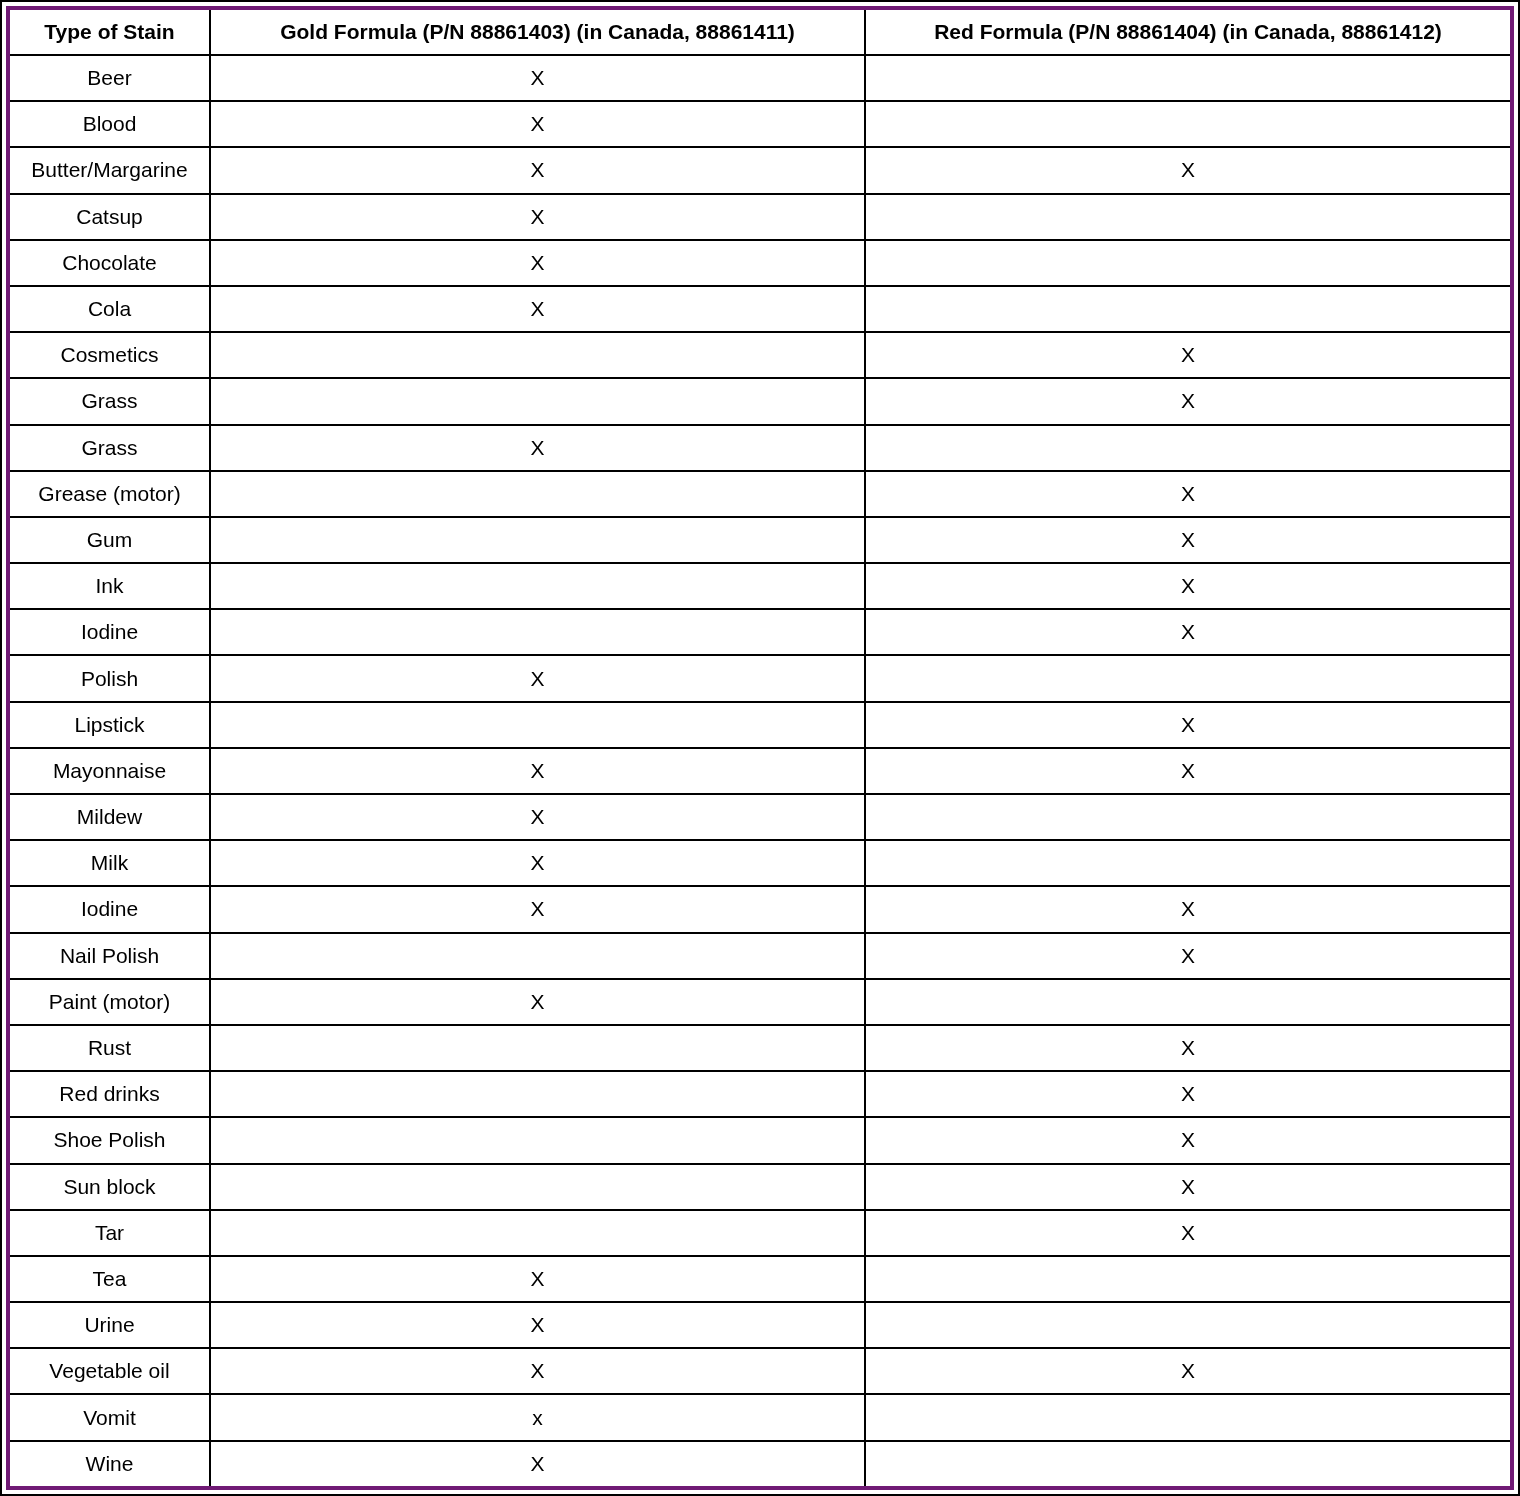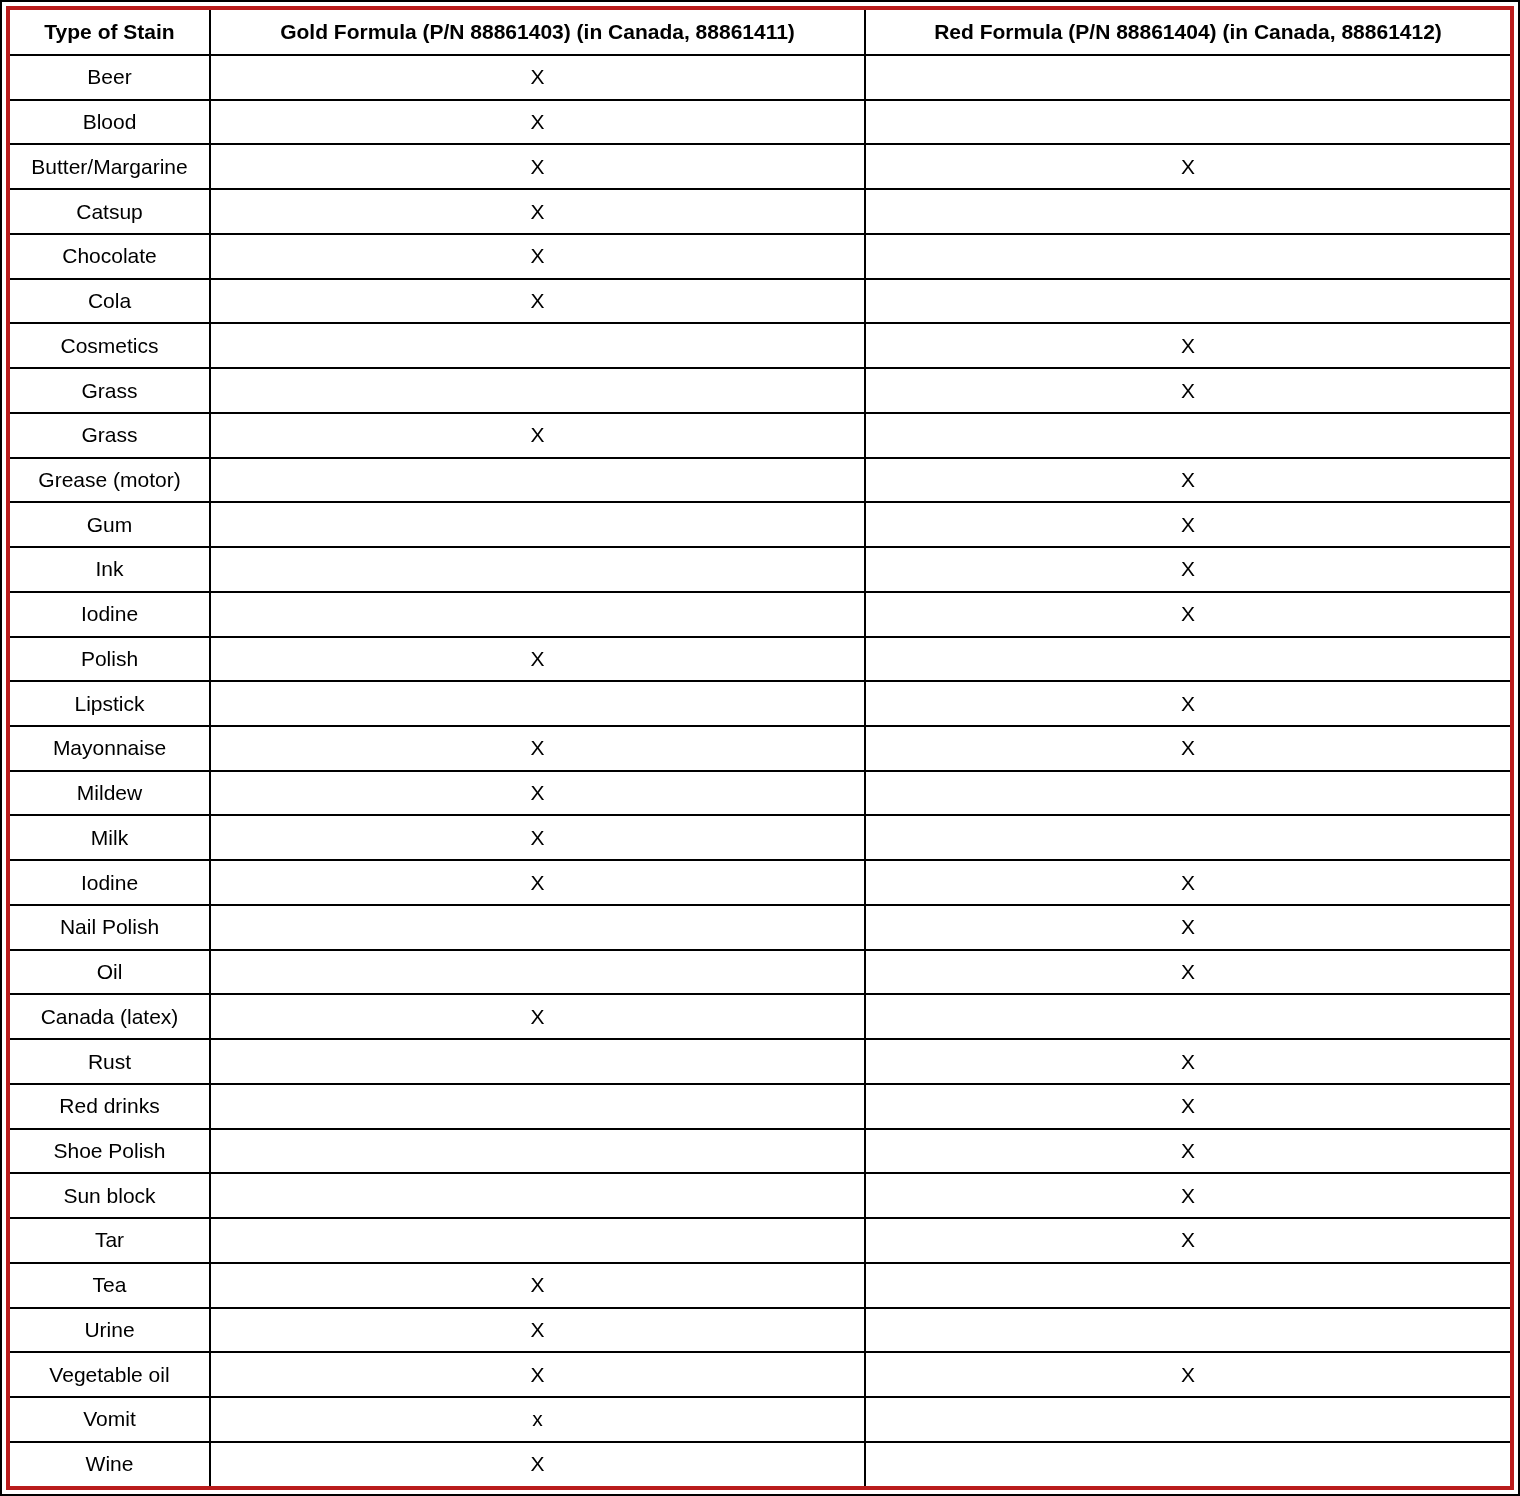--- a/index.html
+++ b/index.html
@@ -13,21 +13,21 @@
     box-sizing: border-box;
     border: 2px solid #000000;
     padding: 4px;
     background: #ffffff;
   }
   table.stain-table {
     width: 100%;
     height: 100%;
     border-collapse: collapse;
     table-layout: fixed;
-    border: 4px solid #b91c1c;
+    border: 4px solid #701a75;
     background: #ffffff;
     padding-left: 44px;
   }
   .stain-table th,
   .stain-table td {
     border: 2px solid #000000;
     text-align: center;
     vertical-align: middle;
     font-family: "Liberation Sans", sans-serif;
     color: #000000;
@@ -161,26 +161,21 @@
           <td>Iodine</td>
           <td>X</td>
           <td>X</td>
         </tr>
         <tr>
           <td>Nail Polish</td>
           <td></td>
           <td>X</td>
         </tr>
         <tr>
-          <td>Oil</td>
-          <td></td>
-          <td>X</td>
-        </tr>
-        <tr>
-          <td>Canada (latex)</td>
+          <td>Paint (motor)</td>
           <td>X</td>
           <td></td>
         </tr>
         <tr>
           <td>Rust</td>
           <td></td>
           <td>X</td>
         </tr>
         <tr>
           <td>Red drinks</td>

